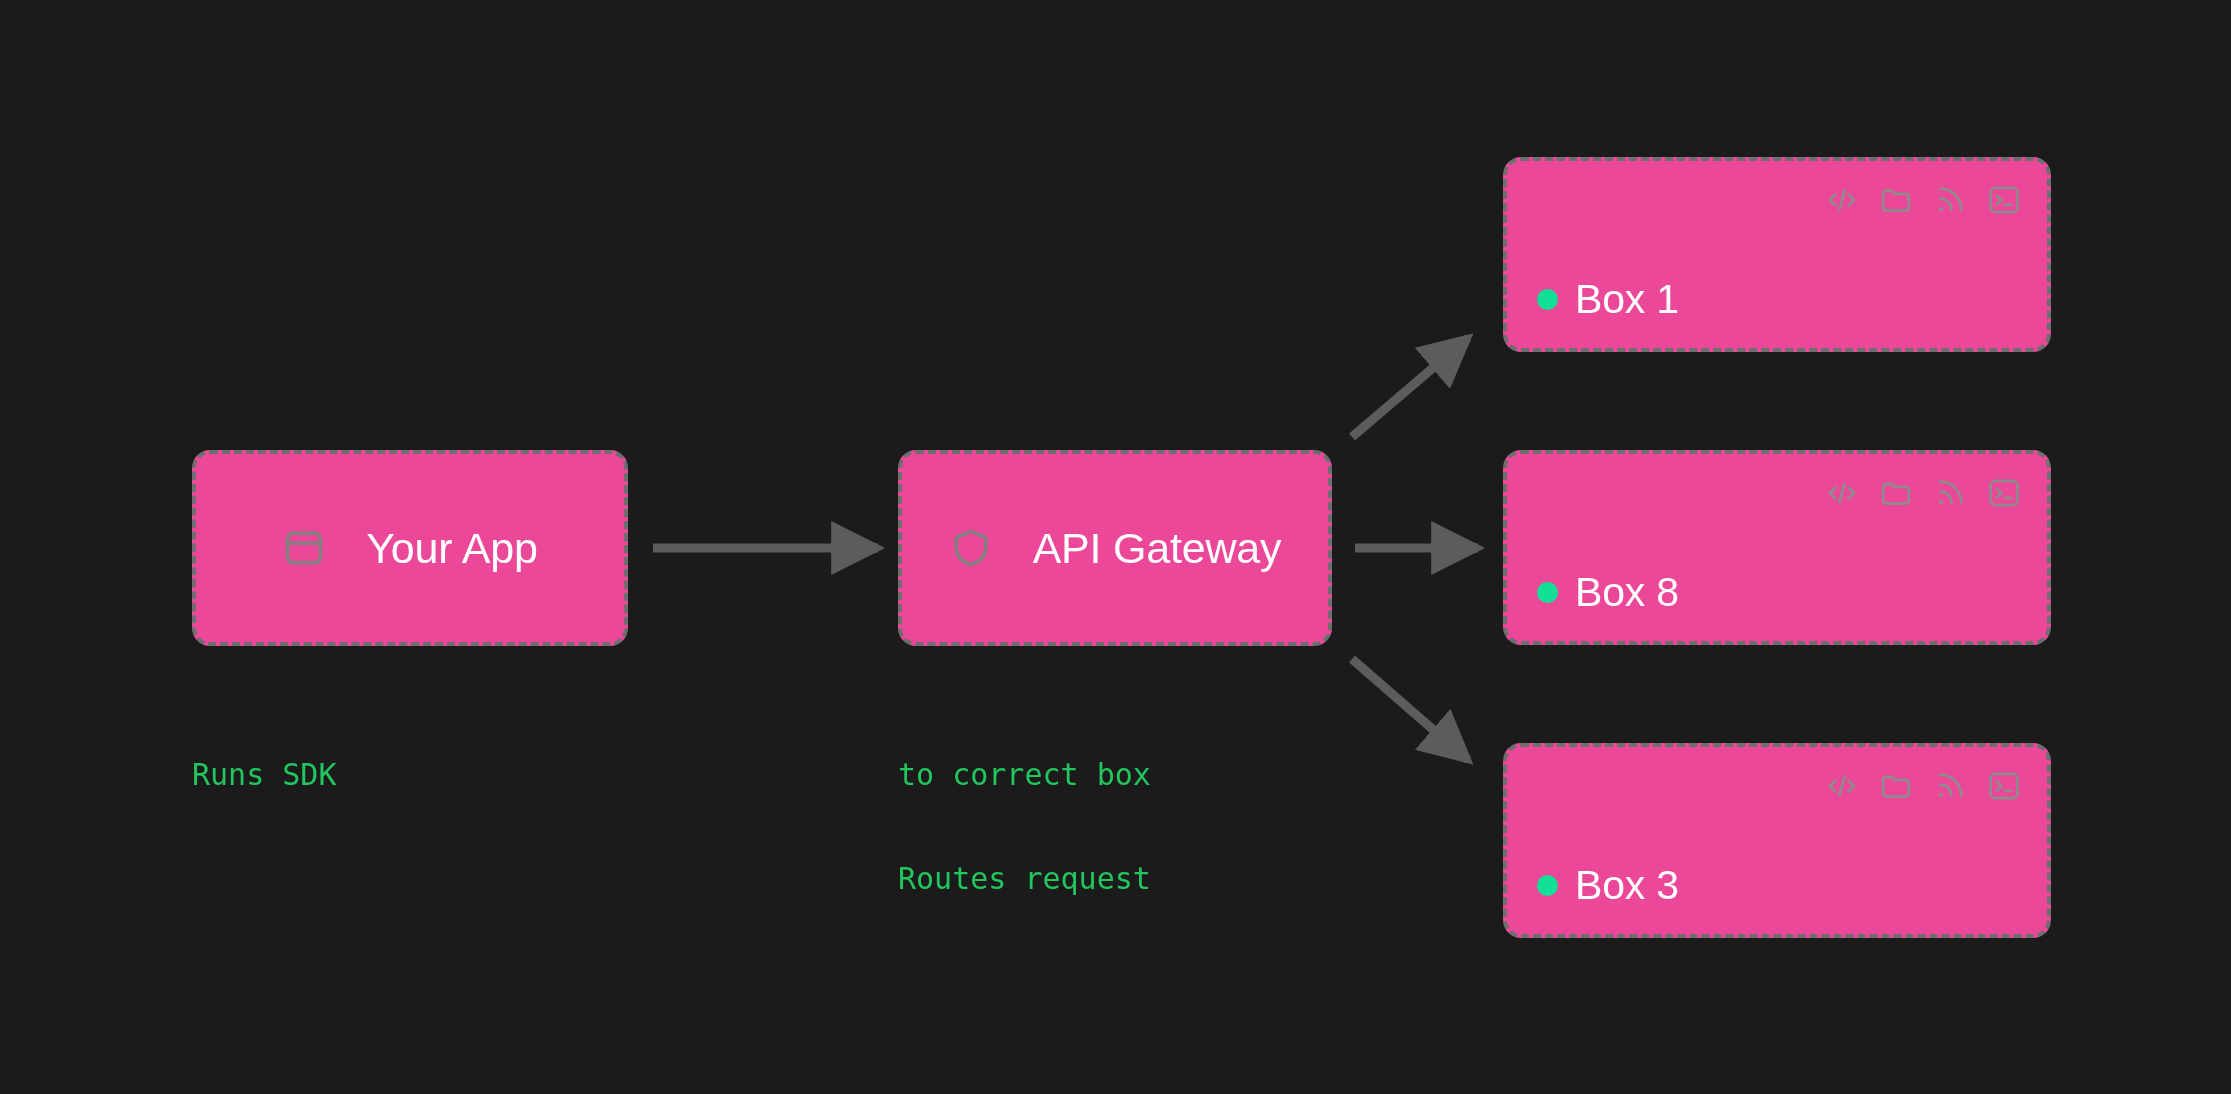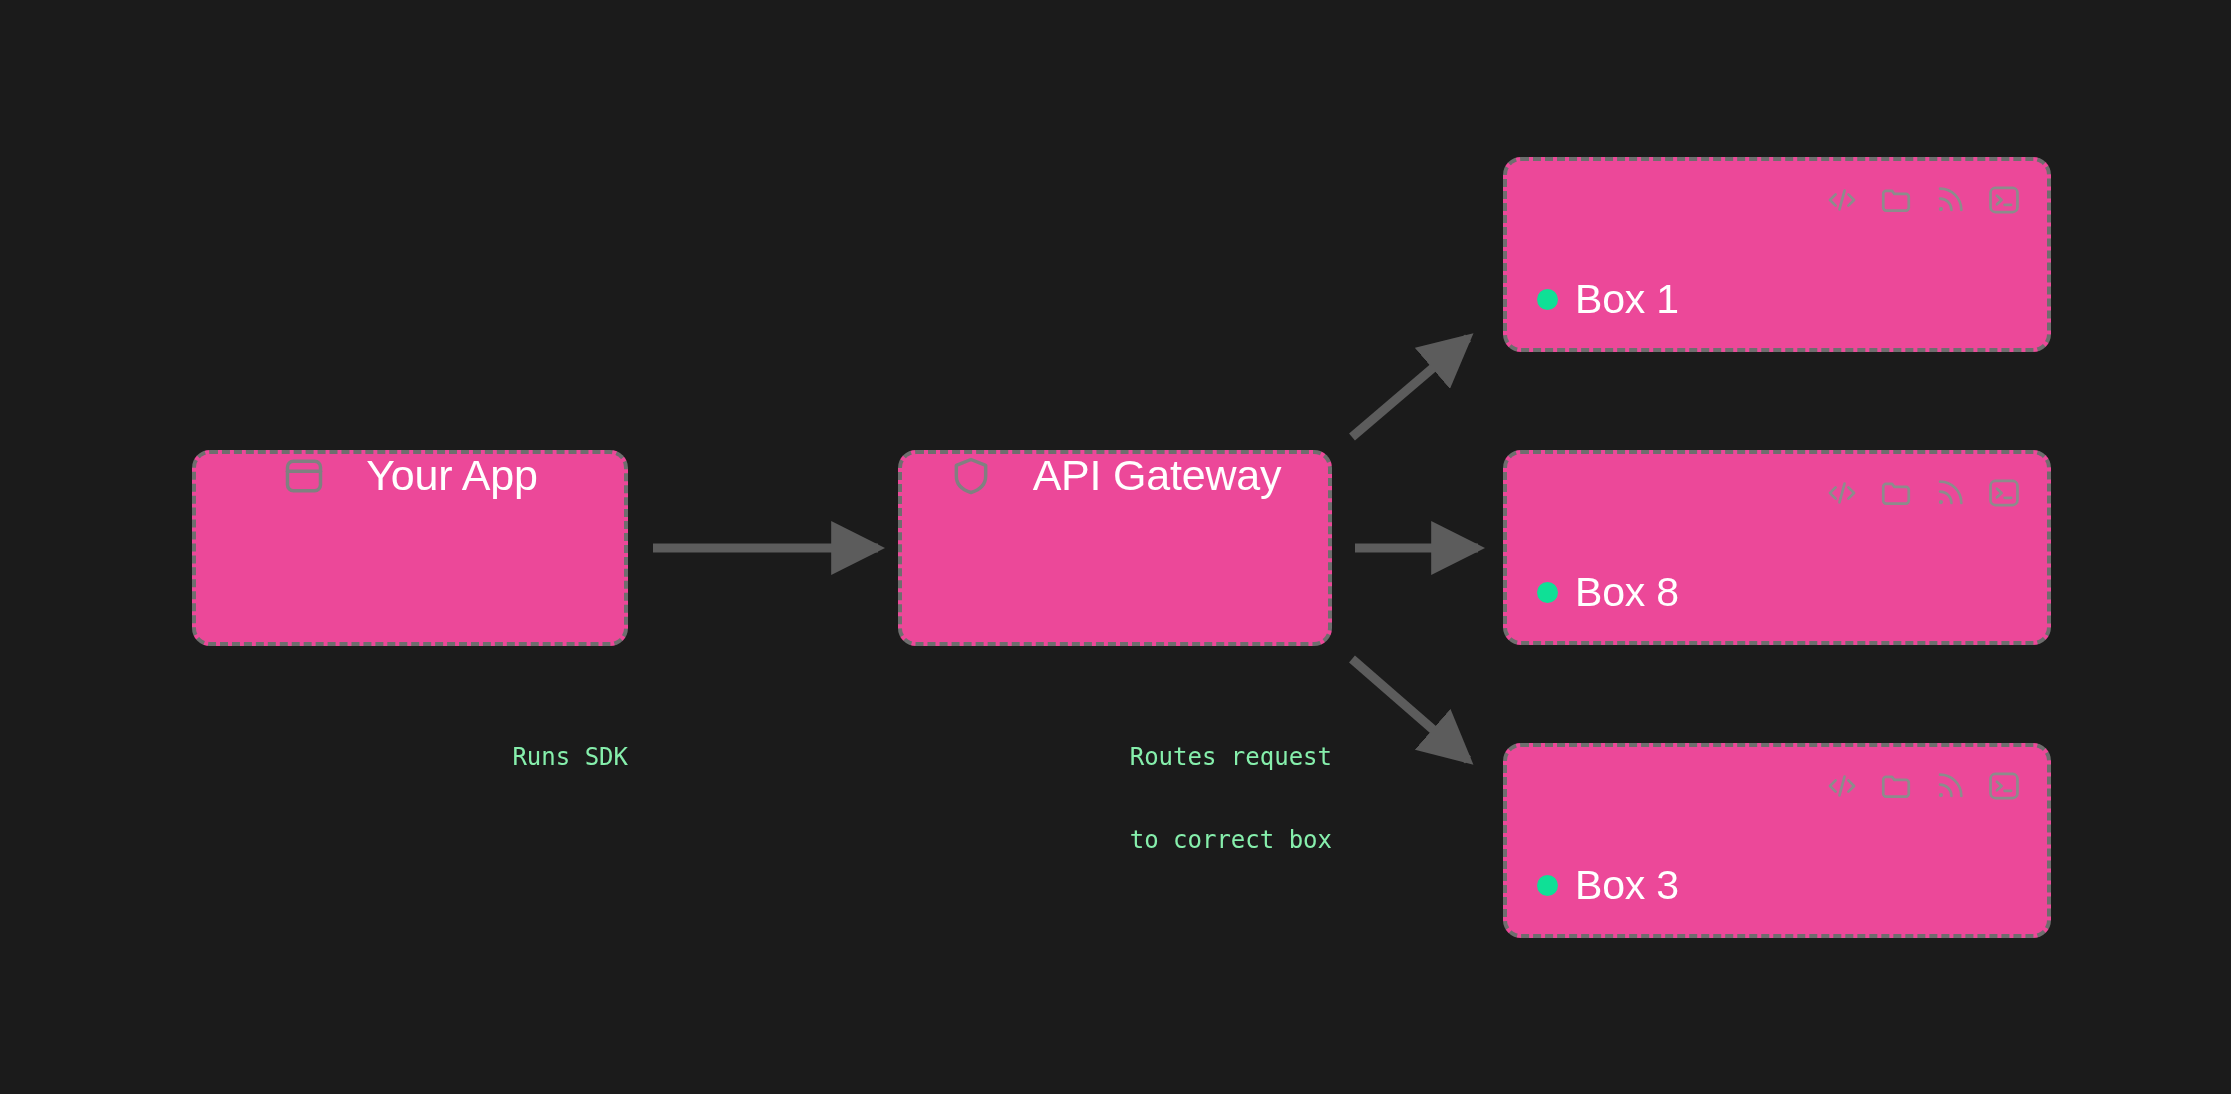--- a/index.html
+++ b/index.html
@@ -39,20 +39,21 @@
     position: absolute;
     box-sizing: border-box;
     background: #ec4899;
     border: 4px dashed #6e6e6e;
     border-radius: 18px;
   }
 
   
   .stage-node {
     display: flex;
+    align-items: center;
     justify-content: center;
     gap: 40px;
   }
   .stage-icon {
     width: 44px;
     height: 44px;
     flex: 0 0 auto;
     display: block;
     color: #808080;
   }
@@ -74,25 +75,25 @@
   #node-api-gateway {
     left: 898px;
     top: 450px;
     width: 434px;
     height: 196px;
   }
 
   
   .caption {
     position: absolute;
-    color: #86efac;
+    color: #22c55e;
     font-family: "DejaVu Sans Mono", "Liberation Mono", monospace;
-    font-size: 24px;
+    font-size: 30px;
     line-height: 1.16;
-    text-align: right;
+    text-align: left;
     white-space: pre;
   }
   #caption-your-app {
     left: 192px;
     top: 688px;
     width: 436px;
   }
   #caption-api-gateway {
     left: 898px;
     top: 688px;
@@ -187,22 +188,22 @@
   <div class="node stage-node" id="node-api-gateway">
     <span class="stage-icon">
       <svg viewBox="0 0 24 24" fill="none" stroke="currentColor" stroke-width="1.9" stroke-linecap="round" stroke-linejoin="round" width="44" height="44">
         <path d="M12 3 L20 6.2 V12 c0 4.6 -3.3 7.6 -8 9 c-4.7 -1.4 -8 -4.4 -8 -9 V6.2 Z"></path>
       </svg>
     </span>
     <span class="stage-label">API Gateway</span>
   </div>
 
   <div class="caption" id="caption-api-gateway">
+    <div>to correct box</div>
     <div>Routes request</div>
-    <div>to correct box</div>
   </div>
 
   <div class="node box-card" id="box-card-0">
     <div class="box-icon-row">
       <span class="box-icon">
         <svg viewBox="0 0 24 24" fill="none" stroke="currentColor" stroke-width="1.9" stroke-linecap="round" stroke-linejoin="round" width="34" height="34">
           <polyline points="7.5,8 3.5,12 7.5,16"></polyline>
           <polyline points="16.5,8 20.5,12 16.5,16"></polyline>
           <line x1="13.8" y1="5.4" x2="10.2" y2="18.6"></line>
         </svg>

